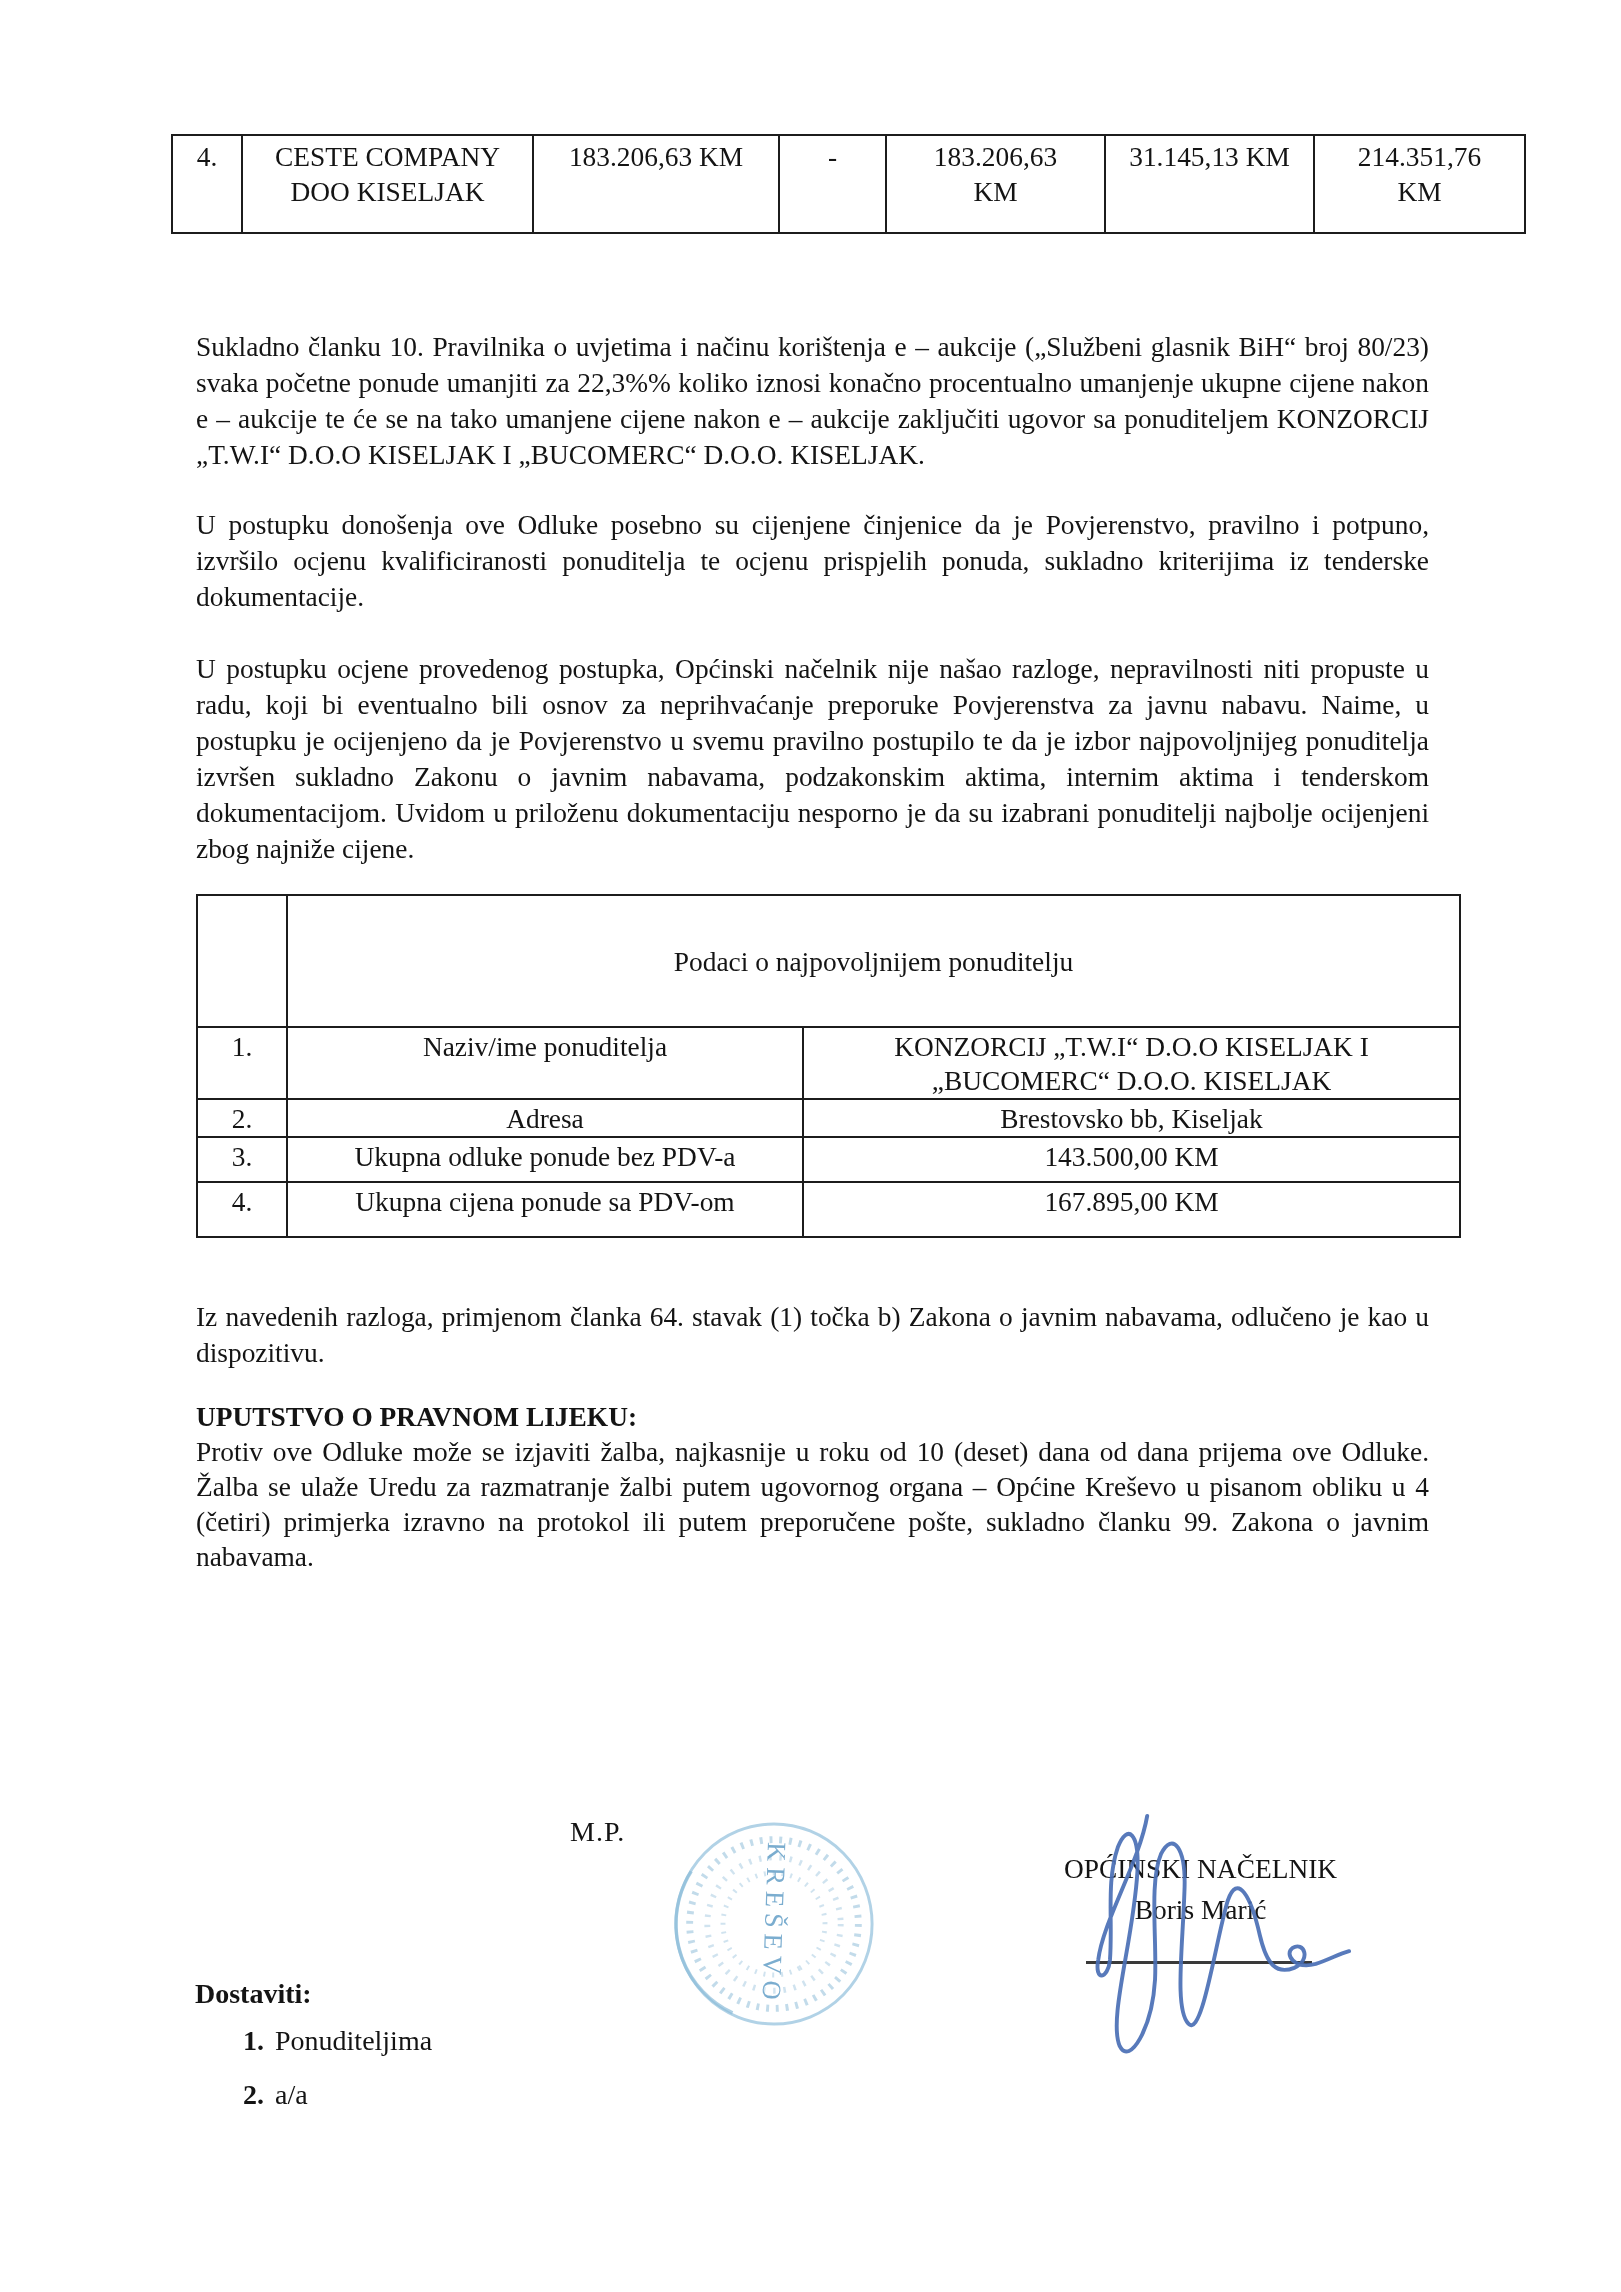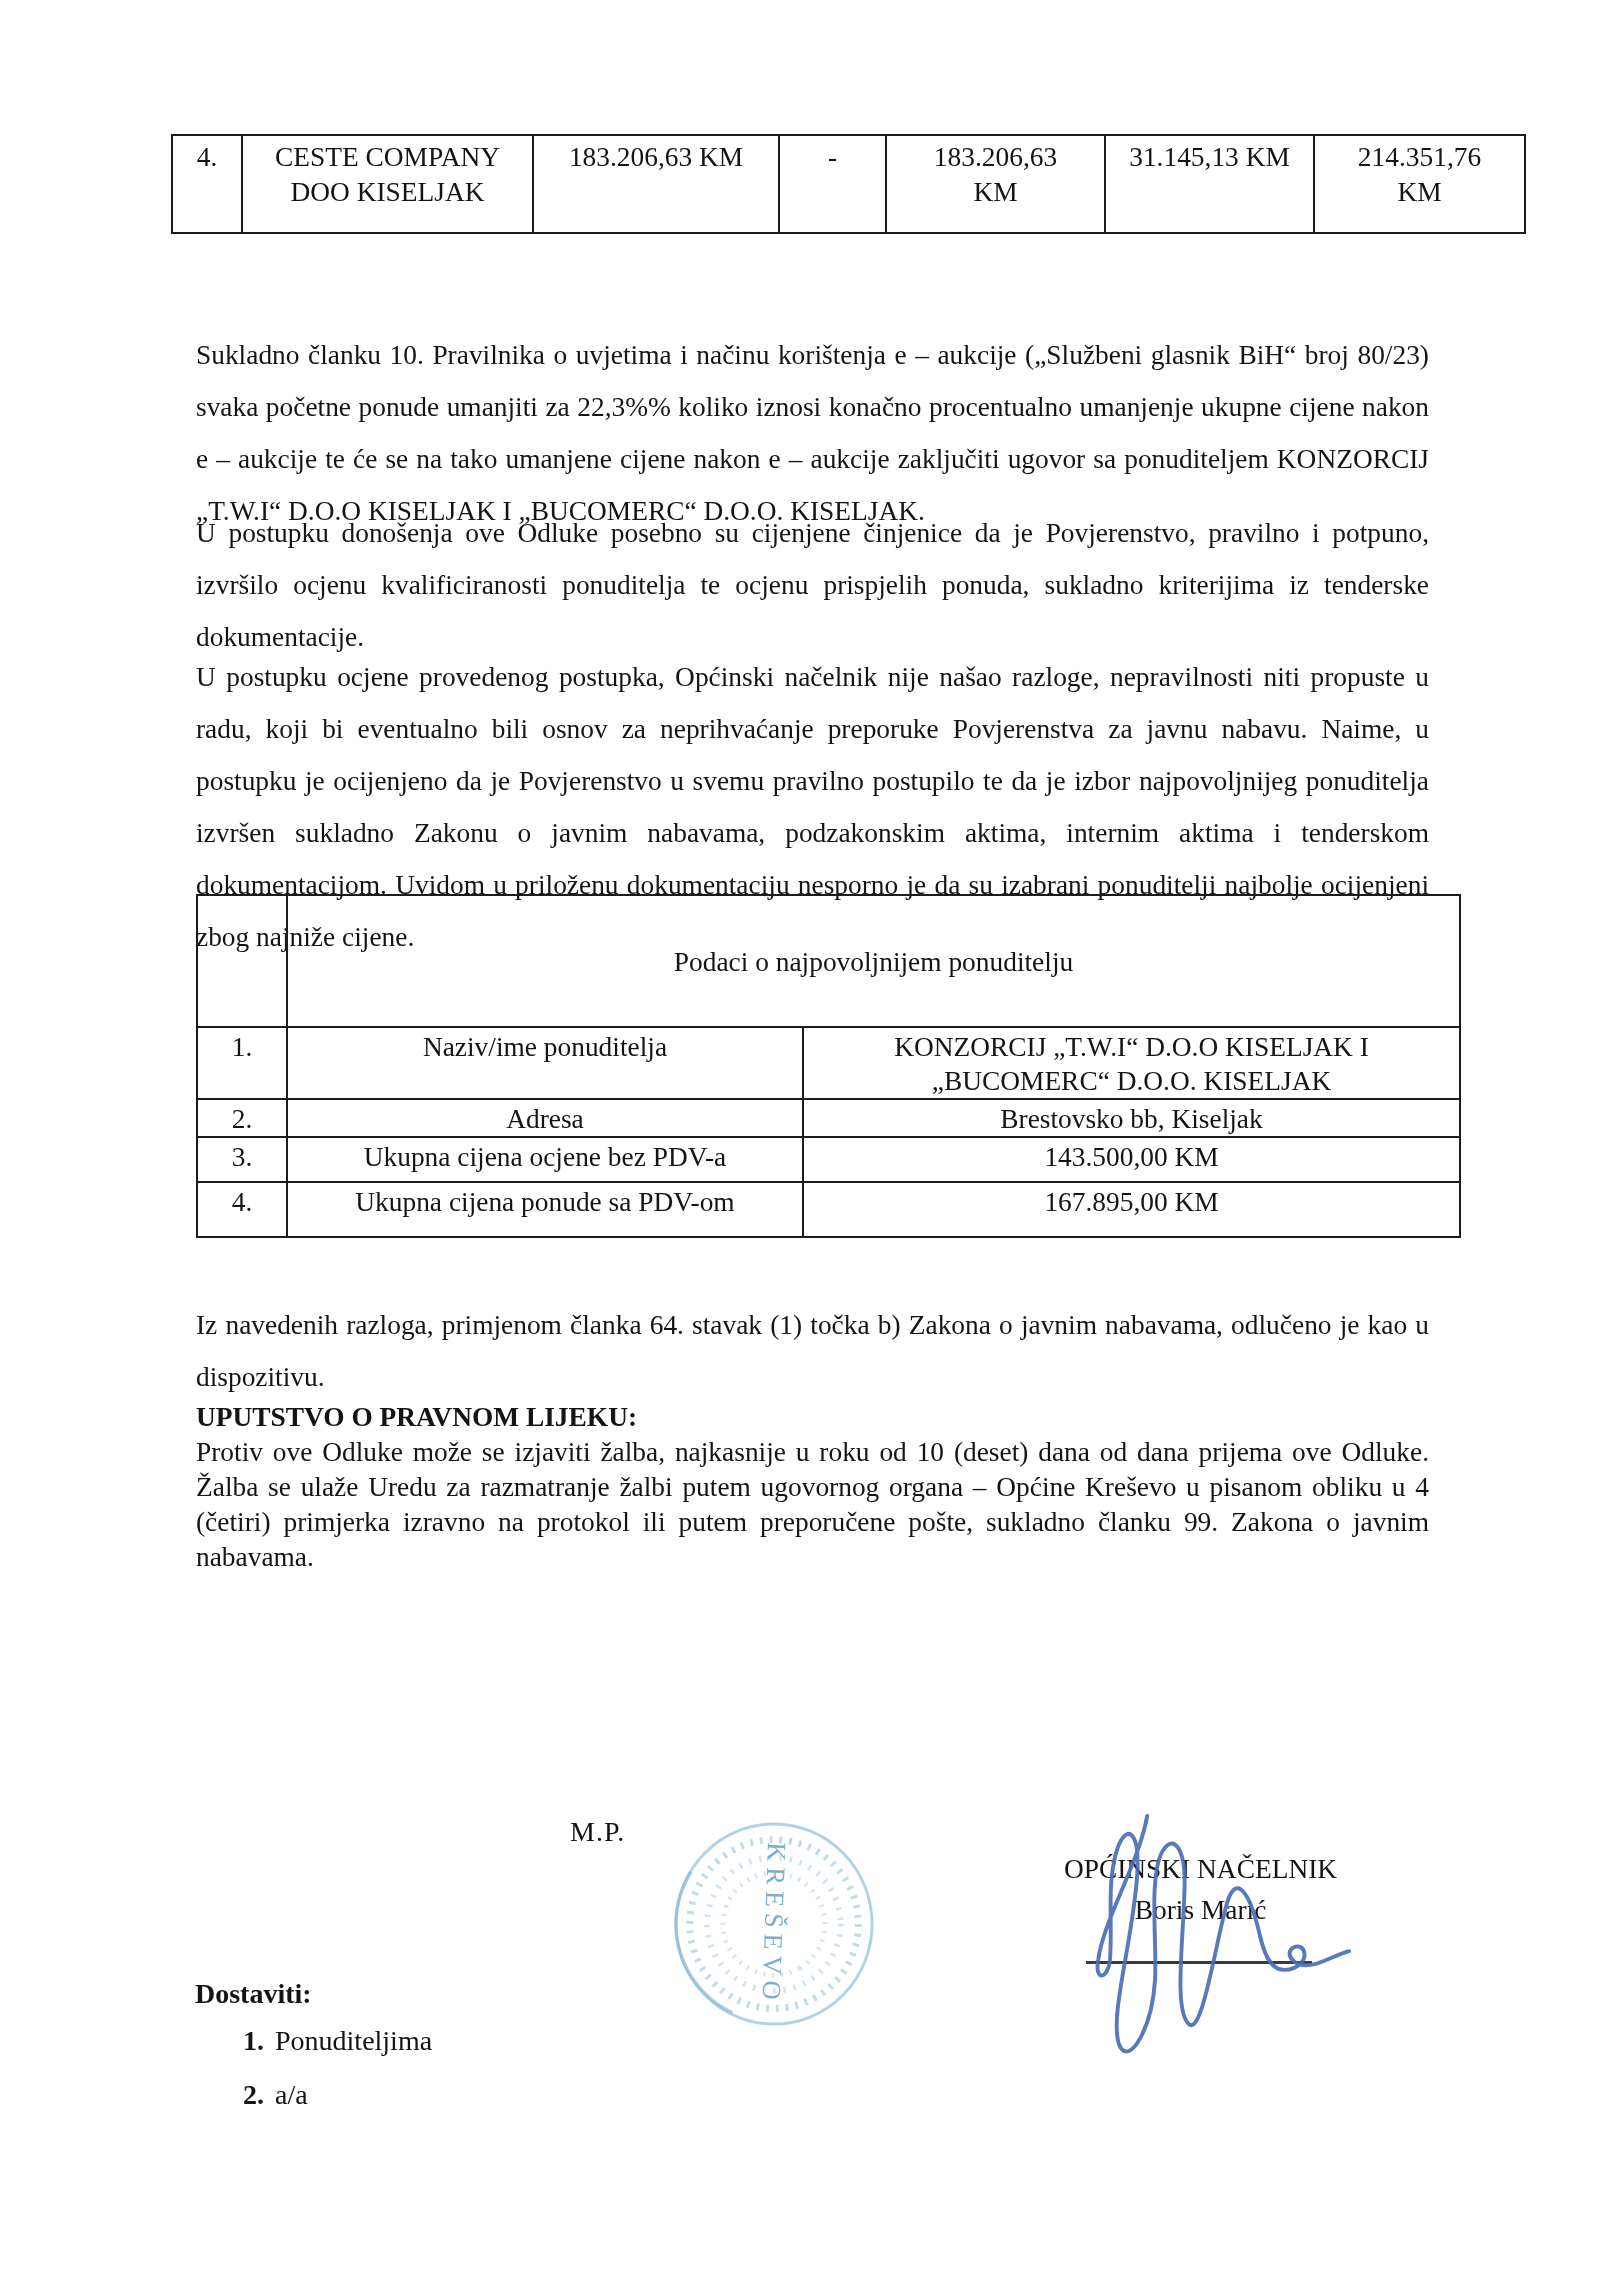--- a/index.html
+++ b/index.html
@@ -9,21 +9,21 @@
     margin:0 auto;
     background:#ffffff;
     font-family:"Liberation Serif", serif;
     color:#141414;
     overflow:hidden;
   }
   
   .para {
     position:absolute;
     left:196px; width:1233px;
-    font-size:27.4px; line-height:52px;
+    font-size:27.4px; line-height:36px;
     text-align:justify;
     white-space:normal;
   }
   .heading-bold { font-weight:bold; text-align:left; }
   
   table.toptable {
     position:absolute; top:134px; left:171px;
     width:1352px; border-collapse:collapse; table-layout:fixed;
     font-size:27.4px; line-height:35px;
   }
@@ -132,21 +132,21 @@
       <td>KONZORCIJ „T.W.I“ D.O.O KISELJAK I
 „BUCOMERC“ D.O.O. KISELJAK</td>
     </tr>
     <tr class="r2">
       <td>2.</td>
       <td>Adresa</td>
       <td>Brestovsko bb, Kiseljak</td>
     </tr>
     <tr class="r3">
       <td>3.</td>
-      <td>Ukupna cijena ocjene bez PDV-a</td>
+      <td>Ukupna odluke ponude bez PDV-a</td>
       <td>143.500,00 KM</td>
     </tr>
     <tr class="r4">
       <td>4.</td>
       <td>Ukupna cijena ponude sa PDV-om</td>
       <td>167.895,00 KM</td>
     </tr>
   </tbody>
     </table>
 

